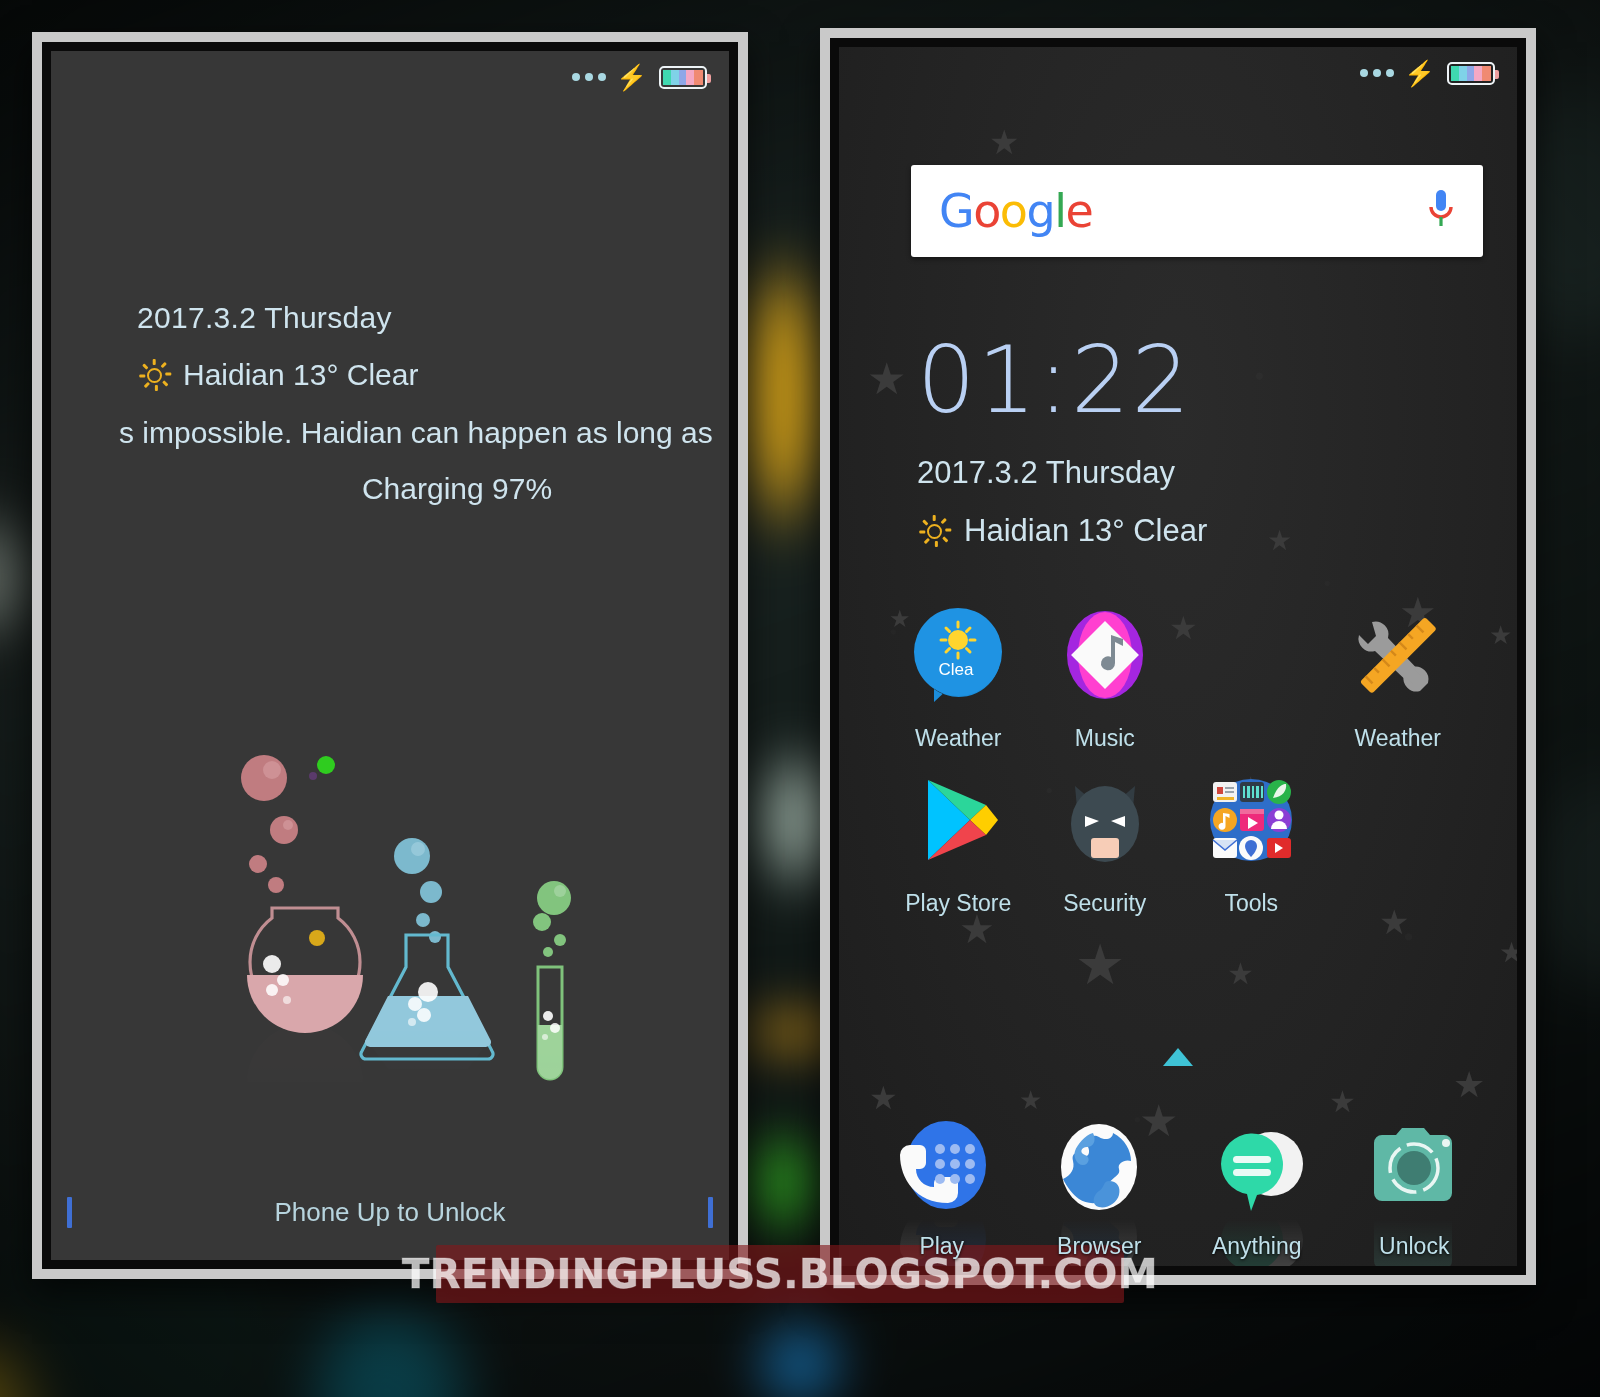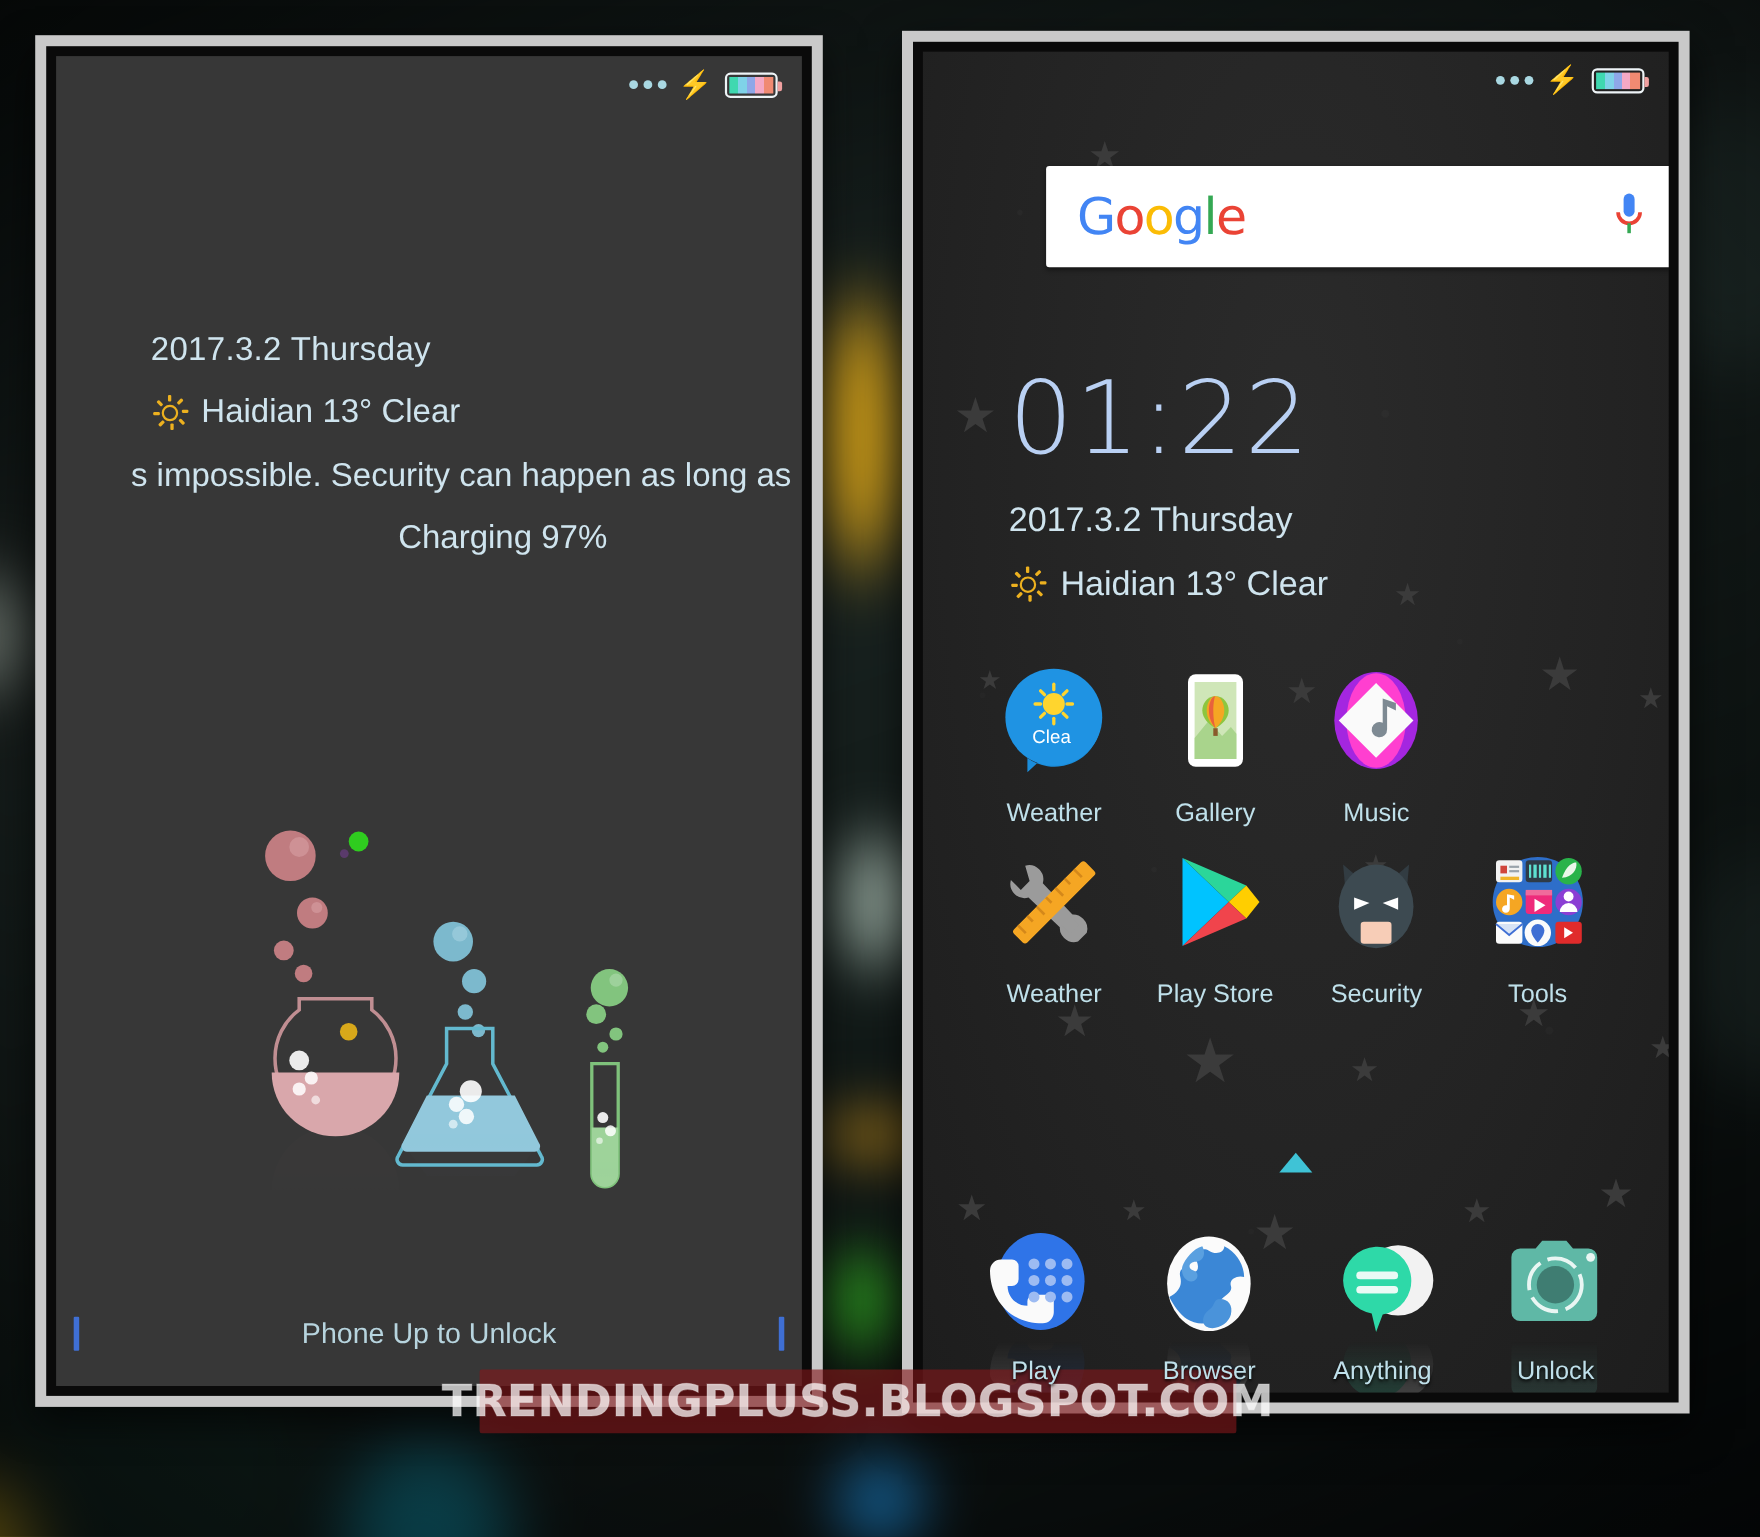--- a/index.html
+++ b/index.html
@@ -104,25 +104,24 @@
   .unlock{
     position:absolute; left:0; right:0; bottom:28px; height:40px;
     display:flex; align-items:center; justify-content:center;
     color:#b7d4de; font-size:26px;
   }
   .unlock-bar{ position:absolute; width:5px; height:31px; background:#3f6fd4; border-radius:1px; }
   .unlock-bar.l{ left:16px; } .unlock-bar.r{ right:16px; }
 
   
   .gbar{
-    position:absolute; left:72px; top:104px; width:572px; height:92px;
+    position:absolute; left:72px; top:118px; width:572px; height:92px;
     background:#fff; border-radius:3px; display:flex; align-items:center;
     justify-content:space-between; padding:0 28px;
     box-shadow:0 2px 5px rgba(0,0,0,.45);
-    margin-left:40px;
   }
   .glogo{ font-size:46px; letter-spacing:-1.5px; font-family:"DejaVu Sans", sans-serif; }
   .mic{ width:28px; height:46px; position:relative; }
 
   
   .clockwrap{ position:absolute; left:78px; top:288px; color:#b7cdf0; }
   .clock{ font-size:92px; font-weight:300; letter-spacing:2px; line-height:1;
     font-family:"DejaVu Sans", sans-serif; color:#b9d0f3; }
   .home-date{ font-size:31px; color:#cfe4ee; margin-top:28px; }
   .home-weather{ font-size:31px; color:#cfe4ee; margin-top:22px; display:flex; align-items:center; gap:13px; }
@@ -193,21 +192,21 @@
           <span class="ray" style="transform:rotate(45deg) translate(-50%,-16px)"></span>
           <span class="ray" style="transform:rotate(90deg) translate(-50%,-16px)"></span>
           <span class="ray" style="transform:rotate(135deg) translate(-50%,-16px)"></span>
           <span class="ray" style="transform:rotate(180deg) translate(-50%,-16px)"></span>
           <span class="ray" style="transform:rotate(225deg) translate(-50%,-16px)"></span>
           <span class="ray" style="transform:rotate(270deg) translate(-50%,-16px)"></span>
           <span class="ray" style="transform:rotate(315deg) translate(-50%,-16px)"></span>
         </span>
         <span>Haidian 13° Clear</span>
       </div>
-      <div class="lock-quote">s impossible. Security can happen as long as</div>
+      <div class="lock-quote">s impossible. Haidian can happen as long as</div>
       <div class="lock-charge">Charging 97%</div>
     </div>
 
     <div class="flasks">
       <svg width="420" height="420" viewBox="0 0 420 420">
         <defs>
           <linearGradient id="reflFade" x1="0" y1="0" x2="0" y2="1">
             <stop offset="0%" stop-color="#fff" stop-opacity=".25"></stop>
             <stop offset="100%" stop-color="#fff" stop-opacity="0"></stop>
           </linearGradient>
@@ -359,34 +358,20 @@
                   <line x1="56.5" y1="41.5" x2="60" y2="45"></line>
               <line x1="60" y1="21" x2="56.5" y2="24.5"></line>
                   <line x1="39.5" y1="41.5" x2="36" y2="45"></line>
             </g>
             <text x="46" y="68" font-size="17" fill="#ffffff" text-anchor="middle" font-family="Liberation Sans, sans-serif">Clea</text>
           </svg>
         </div>
         <div class="lbl">Weather</div>
       </div>
 
-      <div class="app">
-        <div class="ico">
-          <svg viewBox="0 0 96 96" width="96" height="96">
-            <rect x="23" y="6" width="50" height="84" rx="7" fill="#ffffff"></rect>
-            <rect x="29" y="13" width="38" height="70" fill="#cfe6b8"></rect>
-            <path d="M29 64 l13 -16 l12 14 l8 -8 l5 6 l0 23 l-38 0 z" fill="#a9d48c"></path>
-            <path d="M48 26 c-8 0 -12 7 -12 13 c0 7 6 13 12 16 c6 -3 12 -9 12 -16 c0 -6 -4 -13 -12 -13 z" fill="#8dc63f"></path>
-            <path d="M48 26 c-5 0 -8 7 -8 13 c0 7 4 13 8 16 c4 -3 8 -9 8 -16 c0 -6 -3 -13 -8 -13 z" fill="#f5a623"></path>
-            <path d="M48 26 c-4 0 -6 7 -6 13 c0 7 3 13 6 16 c-1 -3 -2 -9 -2 -16 c0 -6 1 -13 2 -13 z" fill="#e8613c"></path>
-            <rect x="46" y="55" width="4" height="7" fill="#8a5a2b"></rect>
-          </svg>
-        </div>
-        <div class="lbl">Gallery</div>
-      </div>
 
       <div class="app">
         <div class="ico">
           <svg viewBox="0 0 96 96" width="96" height="96">
             <ellipse cx="48" cy="48" rx="38" ry="44" fill="#a426e0"></ellipse>
             <ellipse cx="48" cy="48" rx="27" ry="43" fill="#ff3fd0"></ellipse>
             <rect x="48" y="14" width="48" height="48" transform="rotate(45 48 14)" fill="#fafafa"></rect>
             <path d="M54 28 l0 22 a7 7 0 1 0 4 6 l0 -21 l8 4 l0 -7 z" fill="#7e8a93"></path>
           </svg>
         </div>

